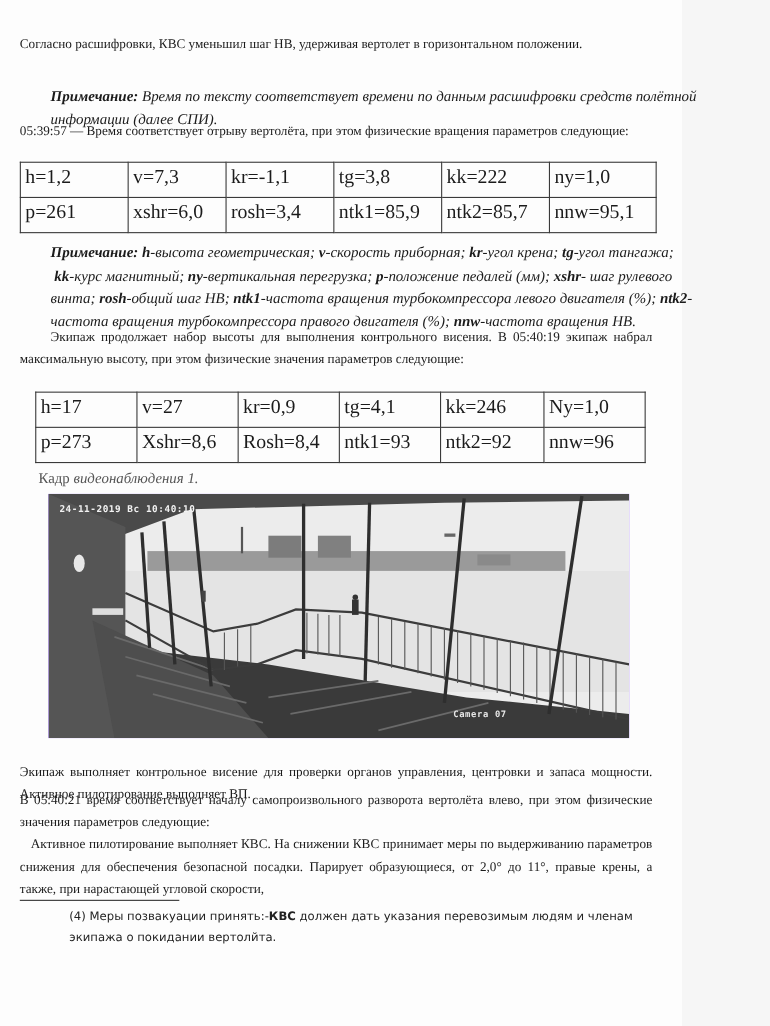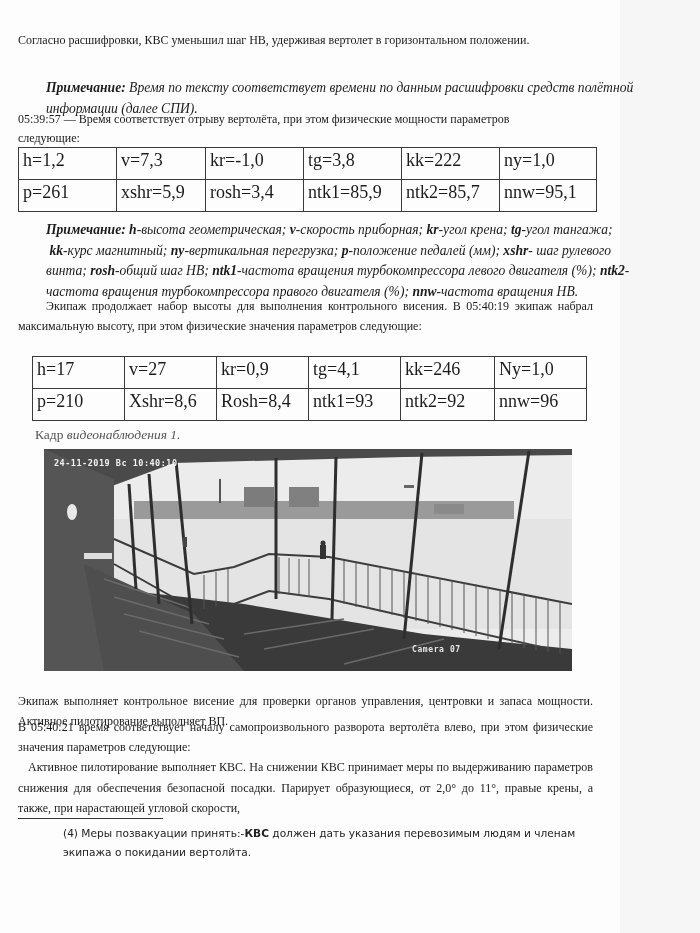--- a/index.html
+++ b/index.html
@@ -34,43 +34,43 @@
 <body>
 
 <div class="rightband"></div>
 
 <div class="abs p" style="left:18px; top:29px; width:560px;">Согласно расшифровки,  КВС уменьшил шаг НВ, удерживая вертолет в горизонтальном положении.</div>
 
 <div class="abs note" style="left:18px; top:77px; width:590px; line-height:21px;">
   <b>Примечание:</b><span> Время по тексту соответствует времени по данным расшифровки средств полётной информации (далее СПИ).</span>
 </div>
 
-<div class="abs p" style="left:18px; top:110px; width:555px; line-height:19px;">05:39:57 — Время соответствует отрыву вертолёта, при этом физические мощности параметров следующие:</div>
+<div class="abs p" style="left:18px; top:110px; width:555px; line-height:19px;">05:39:57 — Время соответствует отрыву вертолёта, при этом физические вращения параметров следующие:</div>
 
 <table class="params" id="t1" style="left:18px; top:147px; width:578px;">
   <colgroup>
       <col style="width:98px">
       <col style="width:89px">
       <col style="width:98px">
       <col style="width:98px">
       <col style="width:98px">
       <col style="width:97px">
     </colgroup>
   <tbody>
       <tr>
     <td>h=1,2</td>
     <td>v=7,3</td>
-    <td>kr=-1,0</td>
+    <td>kr=-1,1</td>
     <td>tg=3,8</td>
     <td>kk=222</td>
     <td>ny=1,0</td>
   </tr>
   <tr>
     <td>p=261</td>
-    <td>xshr=5,9</td>
+    <td>xshr=6,0</td>
     <td>rosh=3,4</td>
     <td>ntk1=85,9</td>
     <td>ntk2=85,7</td>
     <td>nnw=95,1</td>
   </tr>
 </tbody>
   </table>
 
 <div class="abs note" style="left:18px; top:220px; width:590px; line-height:20.5px;">
   <b>Примечание:</b>
@@ -91,21 +91,21 @@
   <tbody>
       <tr>
     <td>h=17</td>
     <td>v=27</td>
     <td>kr=0,9</td>
     <td>tg=4,1</td>
     <td>kk=246</td>
     <td>Ny=1,0</td>
   </tr>
   <tr>
-    <td>p=210</td>
+    <td>p=273</td>
     <td>Xshr=8,6</td>
     <td>Rosh=8,4</td>
     <td>ntk1=93</td>
     <td>ntk2=92</td>
     <td>nnw=96</td>
   </tr>
 </tbody>
   </table>
 
 <div class="abs caption" style="left:35px; top:427px;">

